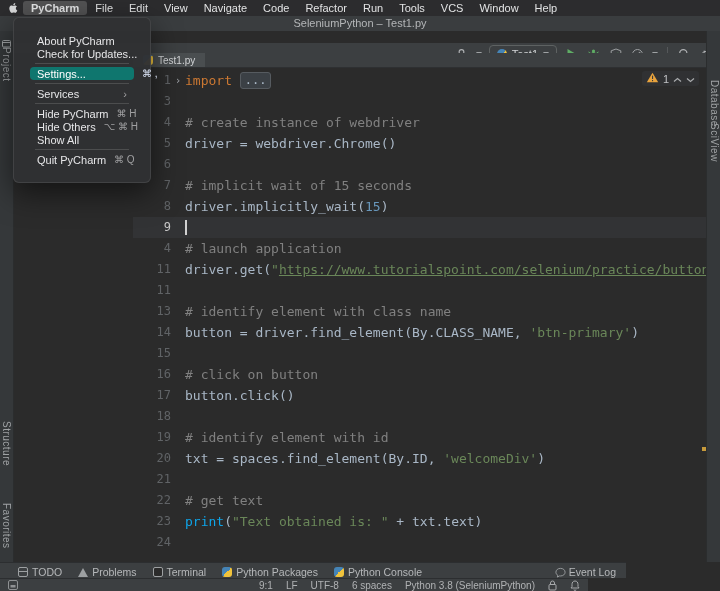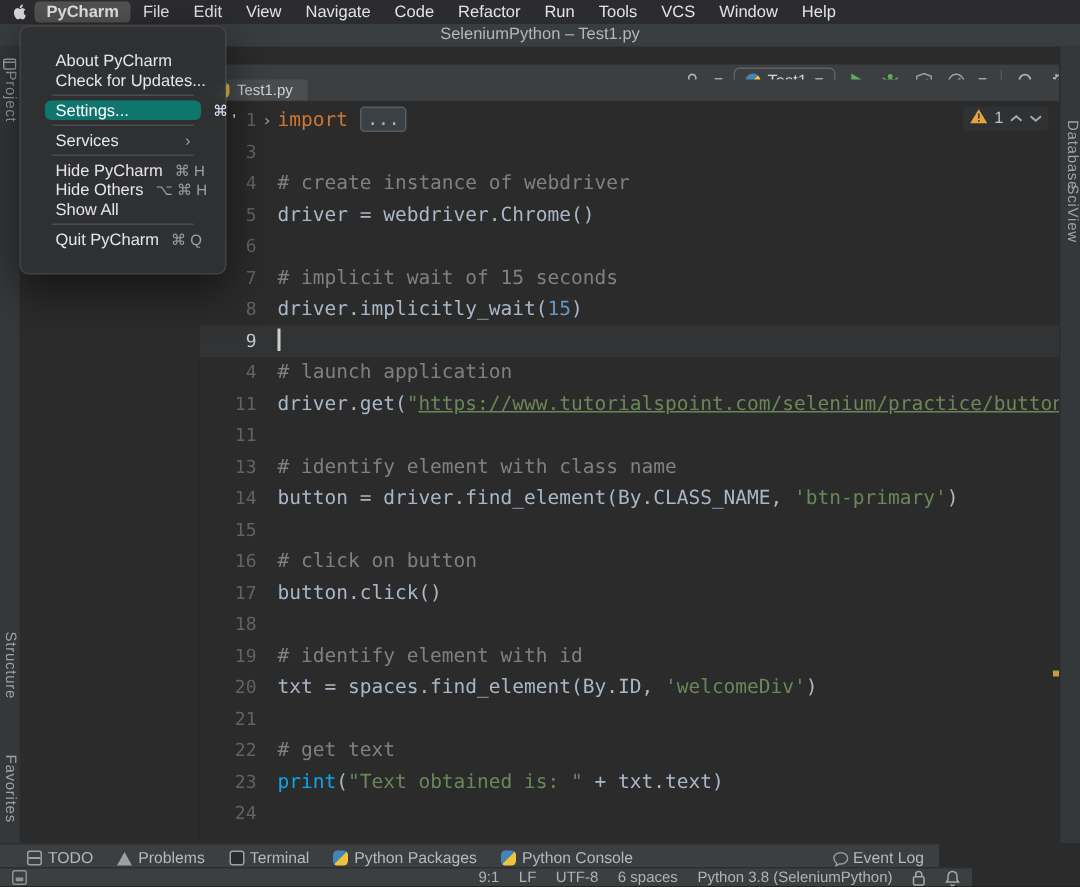--- a/index.html
+++ b/index.html
@@ -77,21 +77,21 @@
   .bw-right{margin-left:auto;display:flex;align-items:center;}
   .bwin-item{display:flex;align-items:center;gap:4px;white-space:nowrap;}
   .bw-icon{width:10px;height:10px;display:inline-block;box-sizing:border-box;}
   .bw-icon.todo{border:1px solid #9da0a2;border-radius:2px;
                 background:linear-gradient(transparent 0 40%,#9da0a2 40% 55%,transparent 55%);}
   .bw-icon.problems{width:0;height:0;border-left:5px solid transparent;border-right:5px solid transparent;
                     border-bottom:9px solid #9da0a2;}
   .bw-icon.terminal{background:#2b2b2b;border:1px solid #9da0a2;border-radius:2px;}
   .bw-icon.python{border-radius:3px;background:linear-gradient(135deg,#4584b6 0 50%,#f0c33c 50% 100%);}
   
-  .statusbar{position:absolute;left:0;top:578px;width:648px;height:13px;background:#3c3f41;
+  .statusbar{position:absolute;left:0;top:578px;width:588px;height:13px;background:#3c3f41;
              border-top:1px solid #2c2e30;display:flex;align-items:center;box-sizing:border-box;
              padding:0 8px;font-size:10px;color:#b0b2b4;z-index:2;}
   .sb-right{margin-left:auto;display:flex;align-items:center;gap:13px;white-space:nowrap;}
   .sb-icon{display:flex;align-items:center;}
   
   .app-menu{position:absolute;left:13px;top:17px;width:138px;background:rgba(48,49,51,.97);
             border:1px solid rgba(255,255,255,.09);border-radius:6px;
             box-shadow:0 10px 30px rgba(0,0,0,.55);padding:16px;z-index:50;box-sizing:border-box;}
   .menu-item{display:flex;align-items:center;height:13px;padding:0 7px;border-radius:4px;
              font-size:11px;color:#e6e6e8;white-space:nowrap;}

